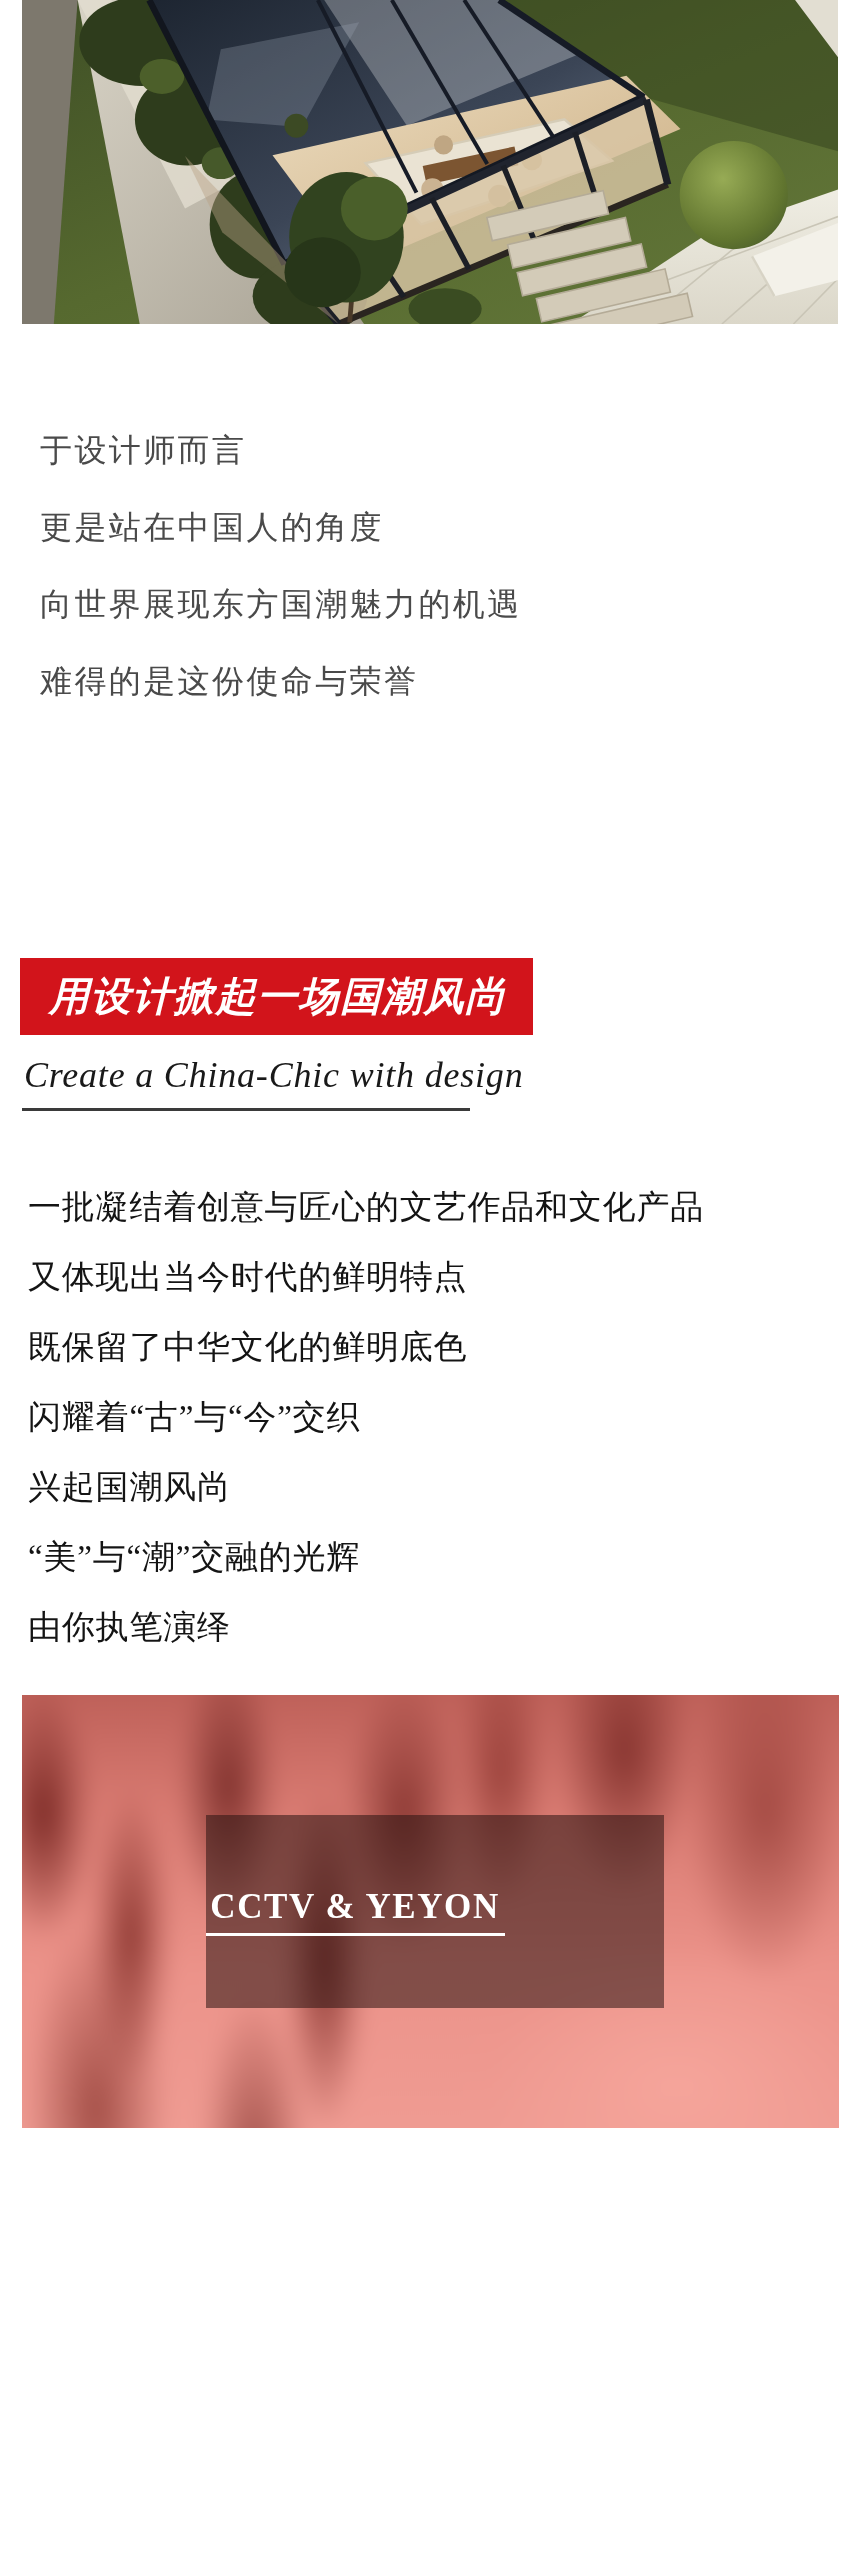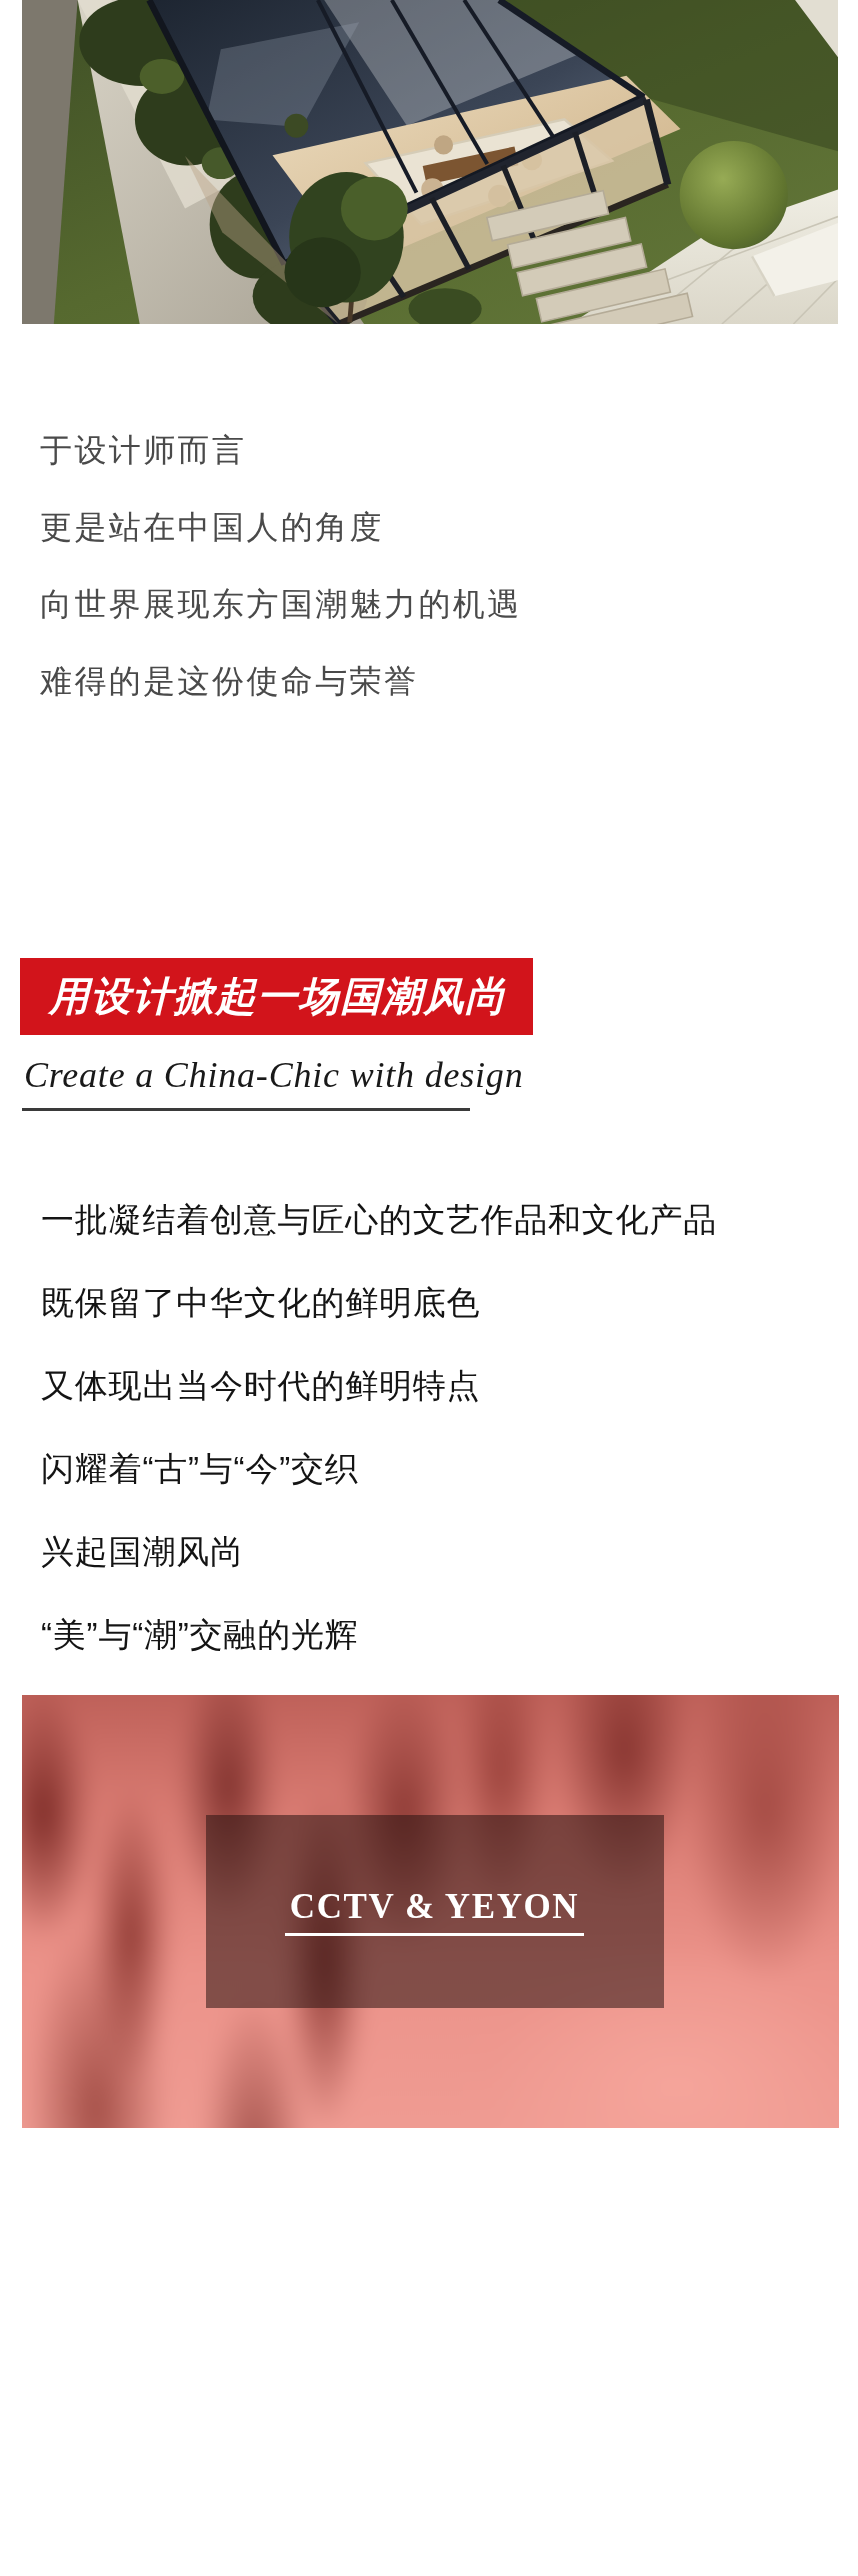--- a/index.html
+++ b/index.html
@@ -38,21 +38,21 @@
   }
   .subtitle-rule{
     position:absolute;left:21.5px;top:1108px;width:448px;height:3.2px;
     background:#3a3a3a;
   }
   
   .bodytext{
     position:absolute;left:24px;top:1170px;width:803px;
     color:#141414;font-size:33px;letter-spacing:0.8px;
   }
-  .bodytext p{margin:17px;height:66px;display:flex;align-items:center;}
+  .bodytext p{margin:4px;height:66px;display:flex;align-items:center;font-family:Liberation Serif, serif;}
   
   .partner{
     position:absolute;left:21.5px;top:1695px;width:817px;height:433px;
     overflow:hidden;background:#e78c84;
   }
   .partner .shadows{
     position:absolute;left:-32px;top:-32px;right:-32px;bottom:-32px;
     background:
       radial-gradient(72px 183px at 6% 30%, rgba(112,32,28,0.9), rgba(112,32,28,0) 70%),
       radial-gradient(56px 207px at 16% 55%, rgba(125,40,34,0.85), rgba(125,40,34,0) 72%),
@@ -64,21 +64,21 @@
       radial-gradient(111px 239px at 88% 30%, rgba(128,42,36,0.6), rgba(128,42,36,0) 72%),
       radial-gradient(95px 254px at 12% 90%, rgba(130,45,38,0.7), rgba(130,45,38,0) 75%),
       radial-gradient(72px 223px at 30% 100%, rgba(118,38,33,0.65), rgba(118,38,33,0) 75%),
       radial-gradient(239px 175px at 78% 85%, rgba(246,166,156,0.9), rgba(246,166,156,0) 80%),
       linear-gradient(180deg, #b85a53 0%, #d97b72 30%, #ec938a 62%, #f09d94 100%);
     filter:blur(11px);
   }
   .partner-box{
     position:absolute;left:184px;top:120px;width:458px;height:193px;
     background:rgba(43,20,18,0.55);
-    display:flex;align-items:center;justify-content:center;
+    display:flex;align-items:center;justify-content:flex-start;
   }
   .partner-label{
     font-family:"Liberation Serif","DejaVu Serif",serif;
     font-weight:bold;font-size:35px;color:#ffffff;letter-spacing:1.6px;
     border-bottom:3.2px solid #ffffff;padding:0 4.8px 6.4px 4.8px;
     white-space:nowrap;
   }
 </style>
 </head>
 <body>
@@ -210,22 +210,22 @@
     <p>难得的是这份使命与荣誉</p>
   </div>
 
   <div class="banner" style="background: rgb(210, 20, 27);">用设计掀起一场国潮风尚</div>
 
   <div class="subtitle">Create a China-Chic with design</div>
   <div class="subtitle-rule"></div>
 
   <div class="bodytext">
     <p>一批凝结着创意与匠心的文艺作品和文化产品</p>
+    <p>又体现出当今时代的鲜明特点</p>
     <p>既保留了中华文化的鲜明底色</p>
-    <p>又体现出当今时代的鲜明特点</p>
     <p>闪耀着“古”与“今”交织</p>
     <p>兴起国潮风尚</p>
     <p>“美”与“潮”交融的光辉</p>
     <p>由你执笔演绎</p>
   </div>
 
   <div class="partner">
     <div class="shadows"></div>
     <div class="partner-box">
       <span class="partner-label">CCTV &amp; YEYON</span>

